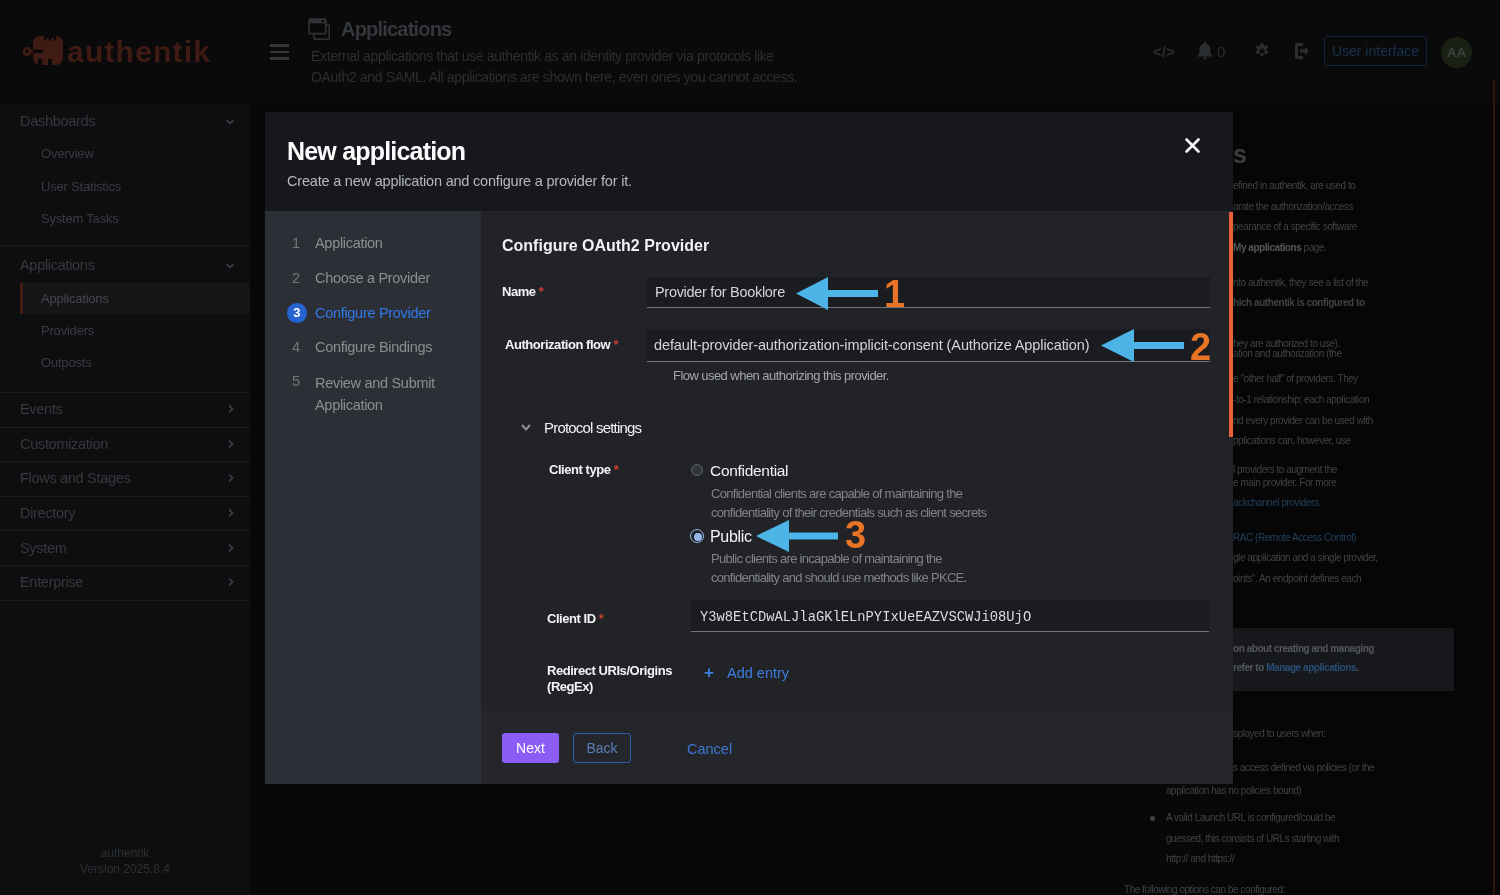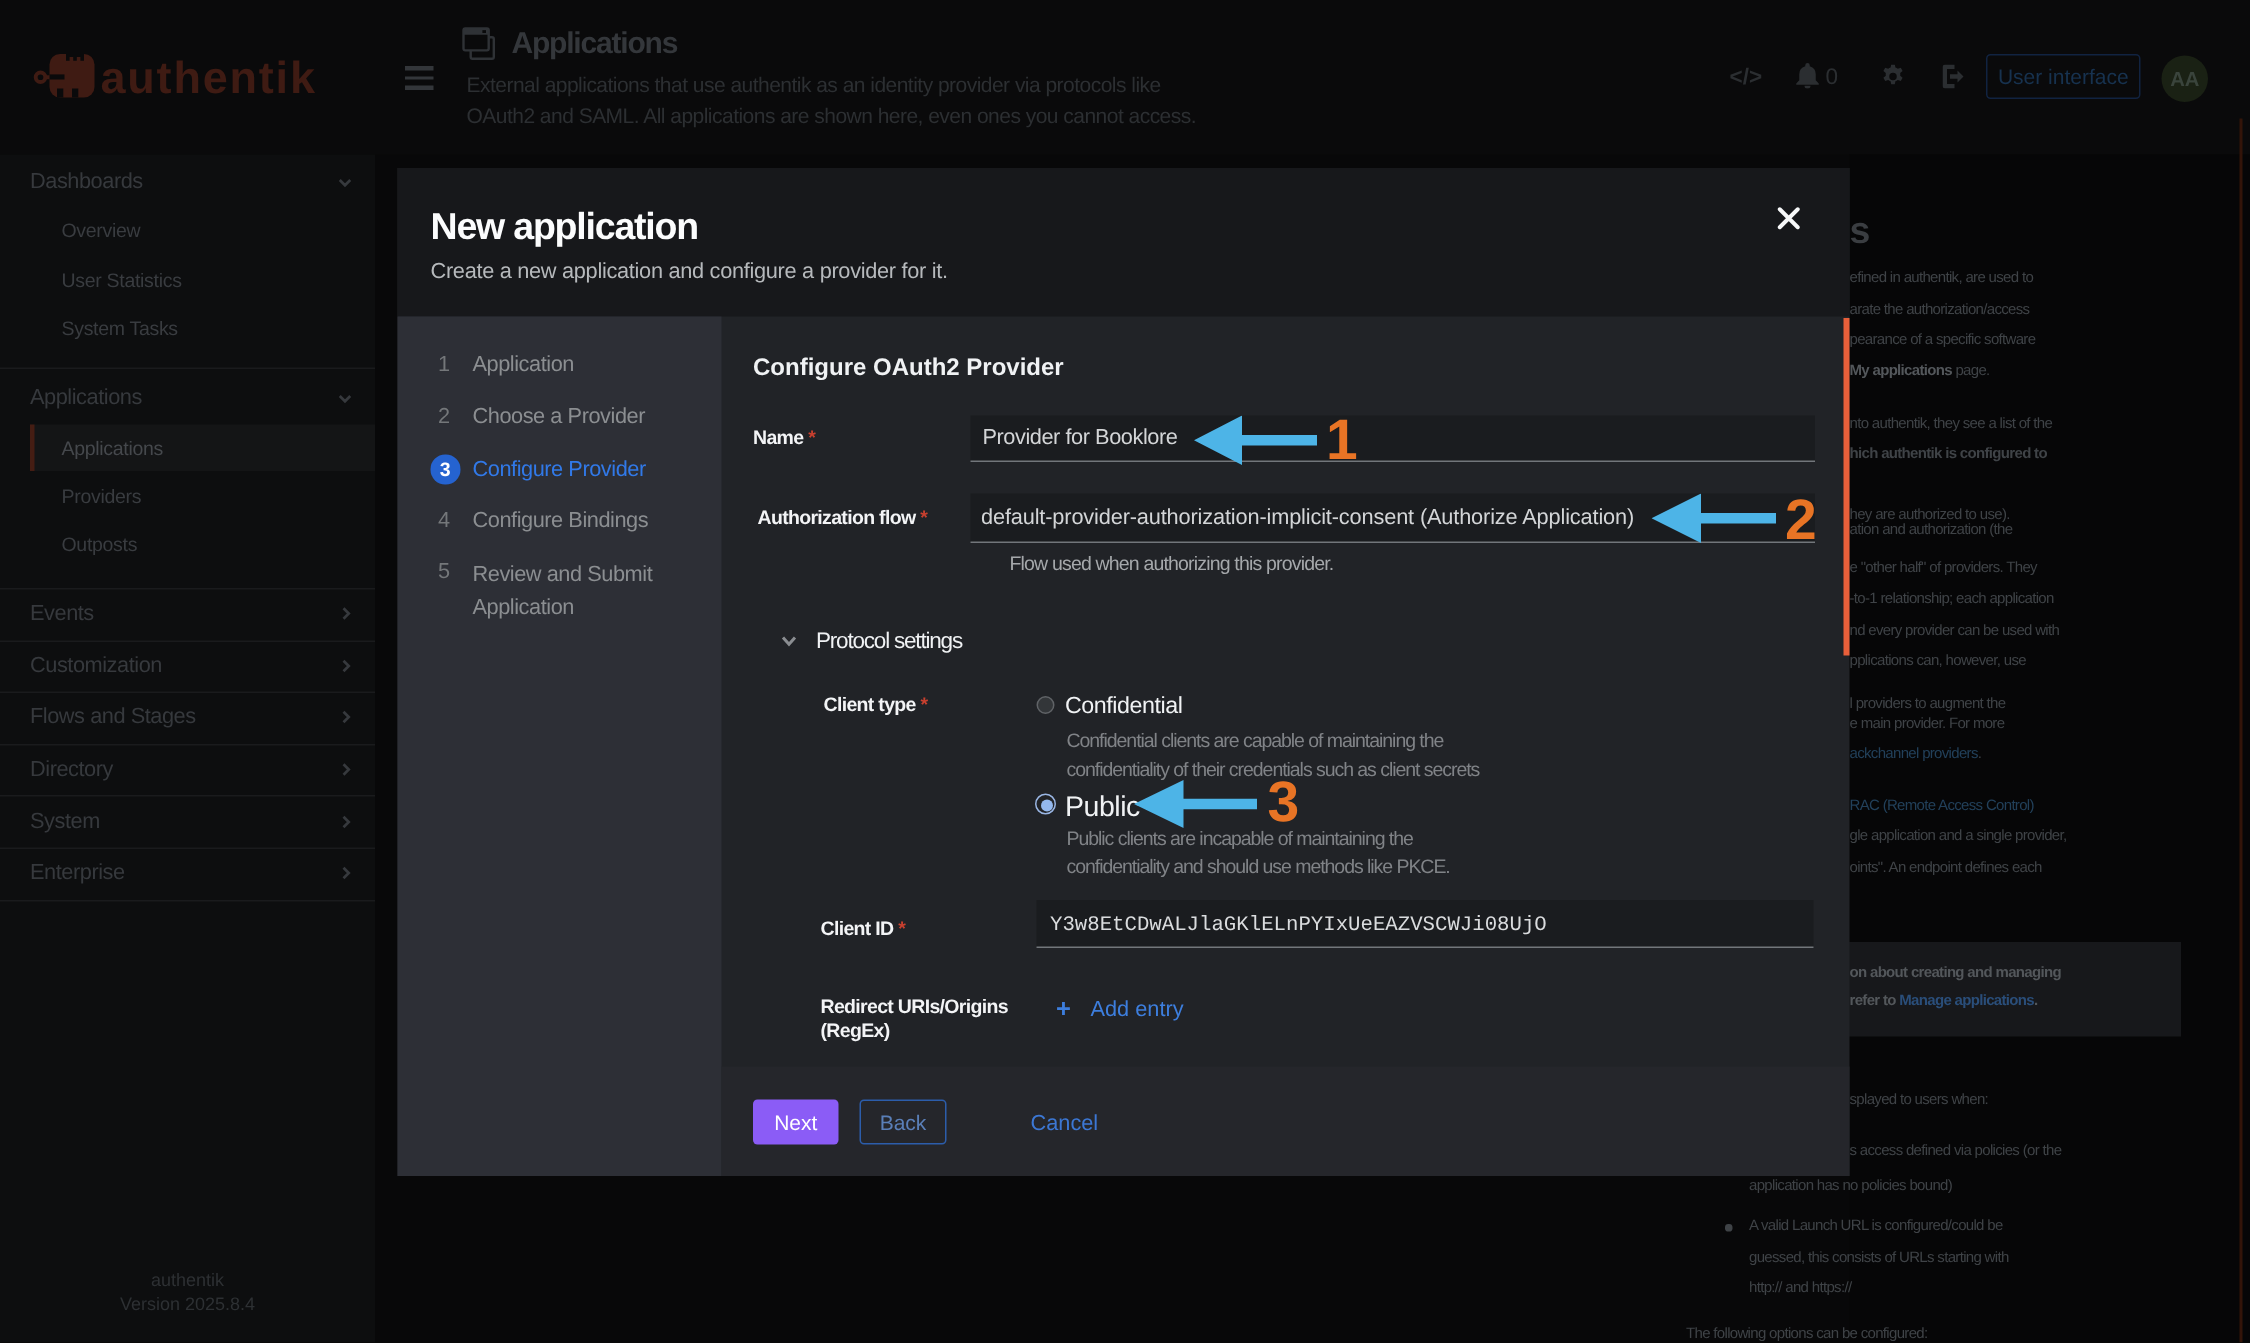--- a/index.html
+++ b/index.html
@@ -187,21 +187,21 @@
       <path d="M2 3 L6 7.5 L10 3" stroke="#8a8d91" stroke-width="2" fill="none"></path>
     </svg>
   <div class="abs" style="left:279px;top:307px;font-size:15px;letter-spacing:-0.8px;color:#f0f2f4;">Protocol settings</div>
 
   <div class="abs" style="left:284px;top:350px;font-size:13px;font-weight:bold;letter-spacing:-0.45px;color:#f3f4f6;text-align:center;">Client type <span style="color:#c9402f;">*</span></div>
   <div class="abs" style="left:426px;top:352px;width:12px;height:12px;border-radius:50%;border:1.5px solid #606367;background:#333639;"></div>
   <div class="abs" style="left:445px;top:350px;font-size:15.5px;letter-spacing:-0.3px;color:#f0f2f4;">Confidential</div>
   <div class="abs" style="left:446px;top:373px;font-size:13px;letter-spacing:-0.7px;color:#808387;line-height:18.5px;">Confidential clients are capable of maintaining the<br>confidentiality of their credentials such as client secrets</div>
   <div class="abs" style="left:425px;top:417px;width:14px;height:14px;border-radius:50%;border:1.5px solid #9ab6e4;"></div>
   <div class="abs" style="left:428.5px;top:420.5px;width:8px;height:8px;border-radius:50%;background:#94b8ee;"></div>
-  <div class="abs" style="left:445px;top:416px;font-size:19px;letter-spacing:-0.3px;color:#f0f2f4;">Public</div>
+  <div class="abs" style="left:445px;top:416px;font-size:16px;letter-spacing:-0.3px;color:#f0f2f4;">Public</div>
   <div class="abs" style="left:446px;top:438px;font-size:13px;letter-spacing:-0.7px;color:#808387;line-height:18.5px;">Public clients are incapable of maintaining the<br>confidentiality and should use methods like PKCE.</div>
 
   <div class="abs" style="left:282px;top:499px;font-size:13px;font-weight:bold;letter-spacing:-0.45px;color:#f3f4f6;">Client ID <span style="color:#c9402f;">*</span></div>
   <div class="abs" style="left:426px;top:488px;width:518px;height:32px;background:#1a1c1f;border-bottom:1.5px solid #72767b;"></div>
   <div class="abs" style="left:435px;top:498px;font-size:13.8px;color:#dadcde;font-family:'Liberation Mono',monospace;">Y3w8EtCDwALJlaGKlELnPYIxUeEAZVSCWJi08UjO</div>
 
   <div class="abs" style="left:282px;top:551px;font-size:13px;font-weight:bold;letter-spacing:-0.45px;color:#f3f4f6;line-height:16px;">Redirect URIs/Origins<br>(RegEx)</div>
   <div class="abs" style="left:439px;top:551px;font-size:17px;font-weight:bold;color:#3d7edd;">+</div>
   <div class="abs" style="left:462px;top:553px;font-size:14.5px;color:#3d7edd;">Add entry</div>
 

